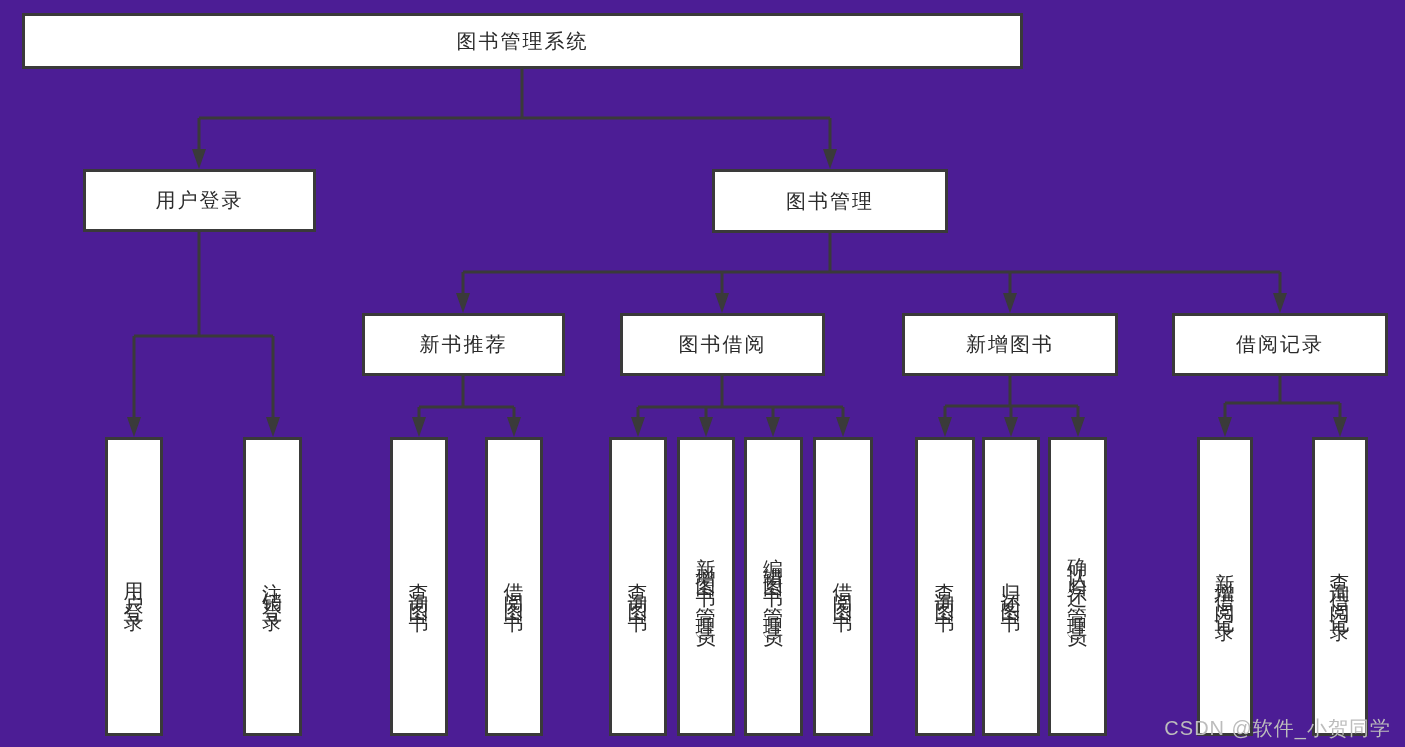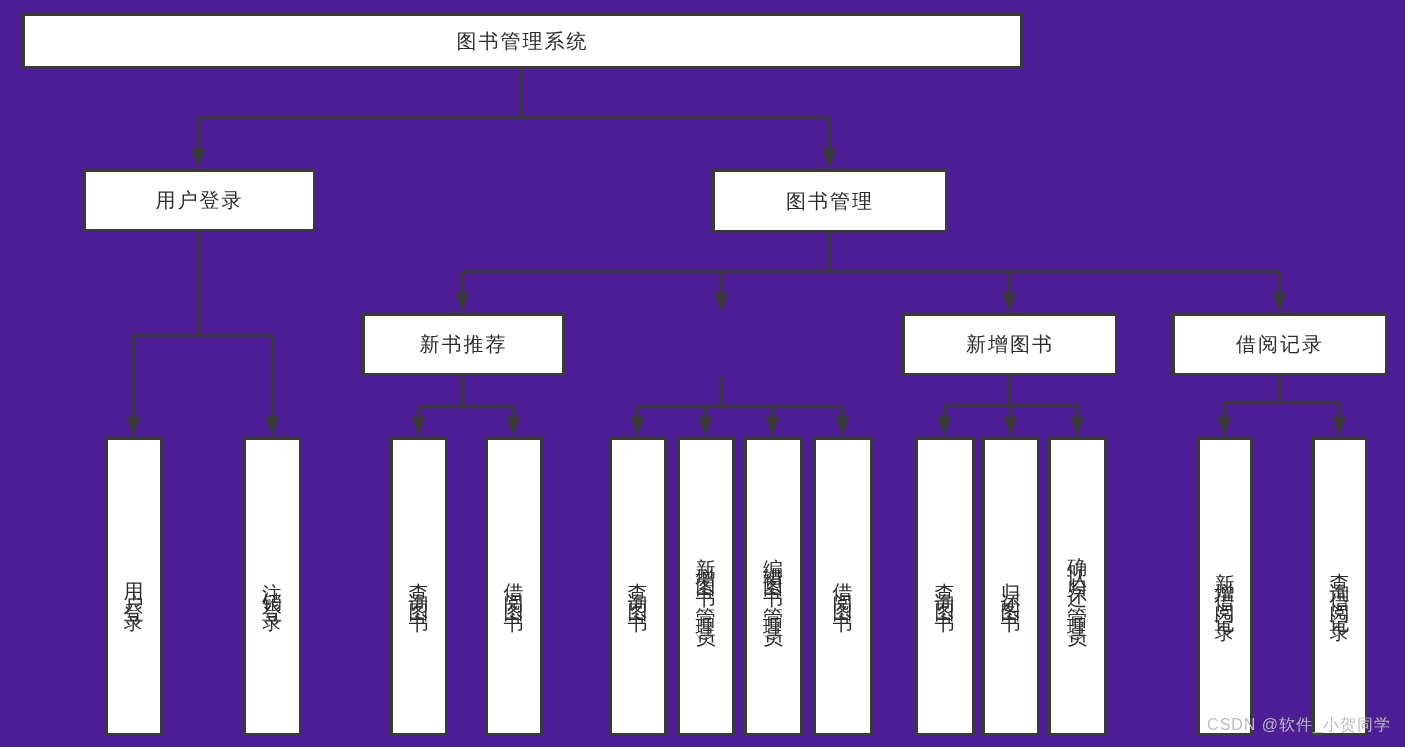--- a/index.html
+++ b/index.html
@@ -29,21 +29,21 @@
     writing-mode:vertical-rl;
     text-orientation:mixed;
     letter-spacing:10px;
     white-space:normal;
     line-height:1;
   }
   .watermark{
     position:absolute;
     right:14px;
     top:715px;
-    font-size:16px;
+    font-size:20px;
     letter-spacing:1px;
     color:#bcbcbc;
     z-index:3;
   }
 </style>
 </head>
 <body>
 
 <div class="canvas">
 
@@ -77,20 +77,21 @@
       <polygon points="1333,417 1347,417 1340,437"></polygon>
     </g>
   </svg>
 
   <div class="node" style="left:22px;top:13px;width:1001px;height:56px;">图书管理系统</div>
 
   <div class="node" style="left:83px;top:169px;width:233px;height:63px;">用户登录</div>
   <div class="node" style="left:362px;top:313px;width:203px;height:63px;">新书推荐</div>
 
   <div class="node" style="left:712px;top:169px;width:236px;height:64px;">图书管理</div>
+  <div class="node" style="left:620px;top:313px;width:205px;height:63px;">图书借阅</div>
   <div class="node" style="left:902px;top:313px;width:216px;height:63px;">新增图书</div>
   <div class="node" style="left:1172px;top:313px;width:216px;height:63px;font-family:Liberation Serif, serif;">借阅记录</div>
 
   <div class="node leaf" style="left:105px;top:437px;width:58px;height:299px;">用户登录</div>
   <div class="node leaf" style="left:243px;top:437px;width:59px;height:299px;">注销登录</div>
   <div class="node leaf" style="left:390px;top:437px;width:58px;height:299px;">查询图书</div>
   <div class="node leaf" style="left:485px;top:437px;width:58px;height:299px;">借阅图书</div>
   <div class="node leaf" style="left:609px;top:437px;width:58px;height:299px;">查询图书</div>
   <div class="node leaf" style="left:677px;top:437px;width:58px;height:299px;">新增图书（管理员）</div>
   <div class="node leaf" style="left:744px;top:437px;width:59px;height:299px;">编辑图书（管理员）</div>

